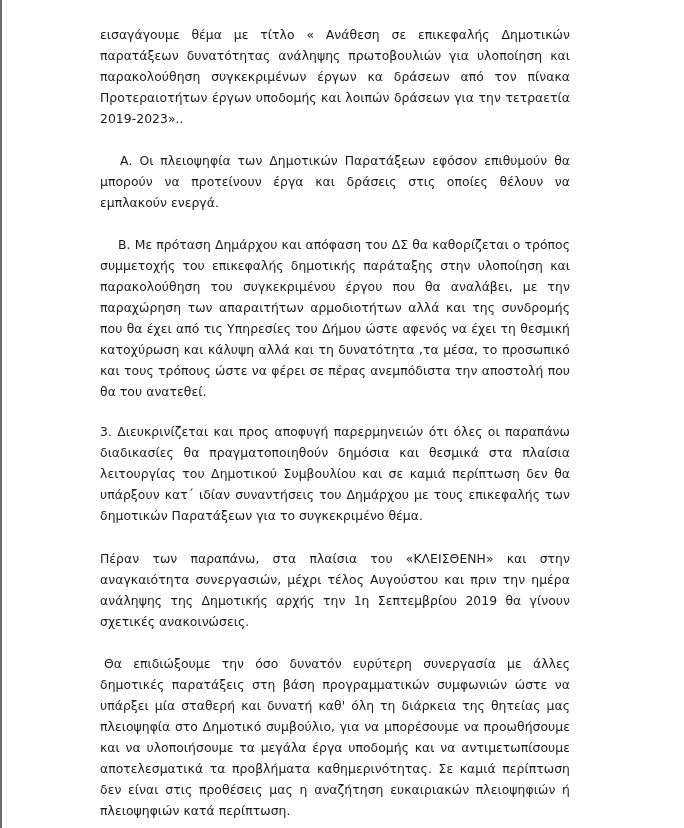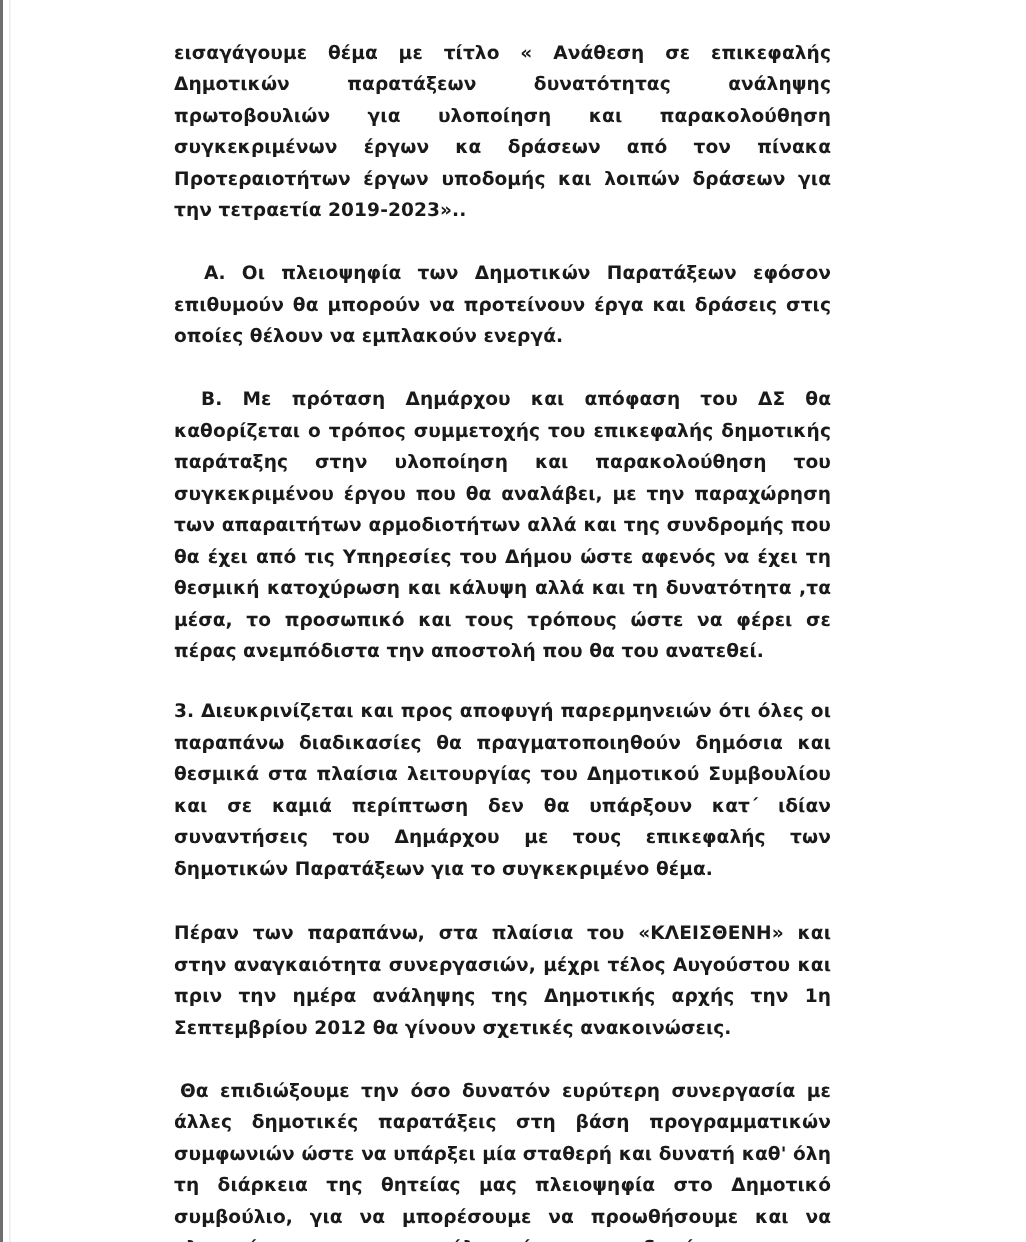--- a/index.html
+++ b/index.html
@@ -30,23 +30,22 @@
     .page {
       position: absolute;
       left: 100px;
       top: 24px;
       width: 470px;
     }
     .para {
       font-size: 12.4px;
       line-height: 21px;
       text-align: justify;
-      margin: 16px;
+      margin: 0;
       letter-spacing: 0.05px;
-      font-weight: bold;
     }
     .indent-a { text-indent: 20px; }
     .indent-b { text-indent: 18px; }
     .indent-small { text-indent: 4px; }
     .heading {
       font-size: 13px;
       line-height: 21px;
       margin: 0;
       letter-spacing: 0.2px;
     }
@@ -60,17 +59,17 @@
 <div class="page">
   <p class="para" style="margin-top:0;">εισαγάγουμε θέμα με τίτλο « Ανάθεση σε επικεφαλής Δημοτικών παρατάξεων δυνατότητας ανάληψης πρωτοβουλιών για υλοποίηση και παρακολούθηση συγκεκριμένων έργων κα δράσεων από τον πίνακα Προτεραιοτήτων έργων υποδομής και λοιπών δράσεων για την τετραετία 2019-2023»..</p>
 
   <p class="para indent-a" style="margin-top:21px;">Α. Οι πλειοψηφία των Δημοτικών Παρατάξεων εφόσον επιθυμούν θα μπορούν να προτείνουν έργα και δράσεις  στις οποίες θέλουν να εμπλακούν ενεργά.</p>
 
   <p class="para indent-b" style="margin-top:21px;">Β. Με πρόταση Δημάρχου και απόφαση του ΔΣ θα καθορίζεται ο τρόπος συμμετοχής  του επικεφαλής δημοτικής παράταξης  στην υλοποίηση και παρακολούθηση του συγκεκριμένου έργου που θα αναλάβει, με την παραχώρηση των απαραιτήτων αρμοδιοτήτων αλλά και της συνδρομής που θα έχει από τις Υπηρεσίες του Δήμου  ώστε αφενός να έχει τη θεσμική κατοχύρωση και κάλυψη αλλά και τη δυνατότητα ,τα μέσα, το προσωπικό και τους τρόπους ώστε να φέρει σε πέρας ανεμπόδιστα την αποστολή που θα του ανατεθεί.</p>
 
   <p class="para" style="margin-top:19px;">3. Διευκρινίζεται και προς αποφυγή παρερμηνειών ότι όλες οι παραπάνω διαδικασίες θα πραγματοποιηθούν δημόσια και θεσμικά στα πλαίσια λειτουργίας του Δημοτικού Συμβουλίου και σε καμιά περίπτωση δεν θα υπάρξουν κατ΄ ιδίαν συναντήσεις του Δημάρχου με τους επικεφαλής των δημοτικών Παρατάξεων για το συγκεκριμένο θέμα.</p>
 
 
-  <p class="para" style="margin-top:22px;">Πέραν των παραπάνω,  στα πλαίσια του «ΚΛΕΙΣΘΕΝΗ» και στην αναγκαιότητα συνεργασιών, μέχρι τέλος Αυγούστου και πριν την ημέρα ανάληψης της Δημοτικής αρχής την 1η Σεπτεμβρίου 2012 θα γίνουν σχετικές ανακοινώσεις.</p>
+  <p class="para" style="margin-top:22px;">Πέραν των παραπάνω,  στα πλαίσια του «ΚΛΕΙΣΘΕΝΗ» και στην αναγκαιότητα συνεργασιών, μέχρι τέλος Αυγούστου και πριν την ημέρα ανάληψης της Δημοτικής αρχής την 1η Σεπτεμβρίου 2019 θα γίνουν σχετικές ανακοινώσεις.</p>
 
   <p class="para indent-small" style="margin-top:21px;">Θα επιδιώξουμε την όσο δυνατόν ευρύτερη συνεργασία με άλλες δημοτικές παρατάξεις στη βάση προγραμματικών συμφωνιών ώστε να υπάρξει μία σταθερή  και δυνατή καθ' όλη τη διάρκεια της θητείας  μας πλειοψηφία στο Δημοτικό συμβούλιο, για να μπορέσουμε να προωθήσουμε και να υλοποιήσουμε τα μεγάλα έργα υποδομής και να αντιμετωπίσουμε αποτελεσματικά τα προβλήματα καθημερινότητας. Σε καμιά περίπτωση δεν είναι στις προθέσεις μας η αναζήτηση ευκαιριακών πλειοψηφιών ή πλειοψηφιών κατά περίπτωση.</p>
 
 </div>
 
 </body></html>

